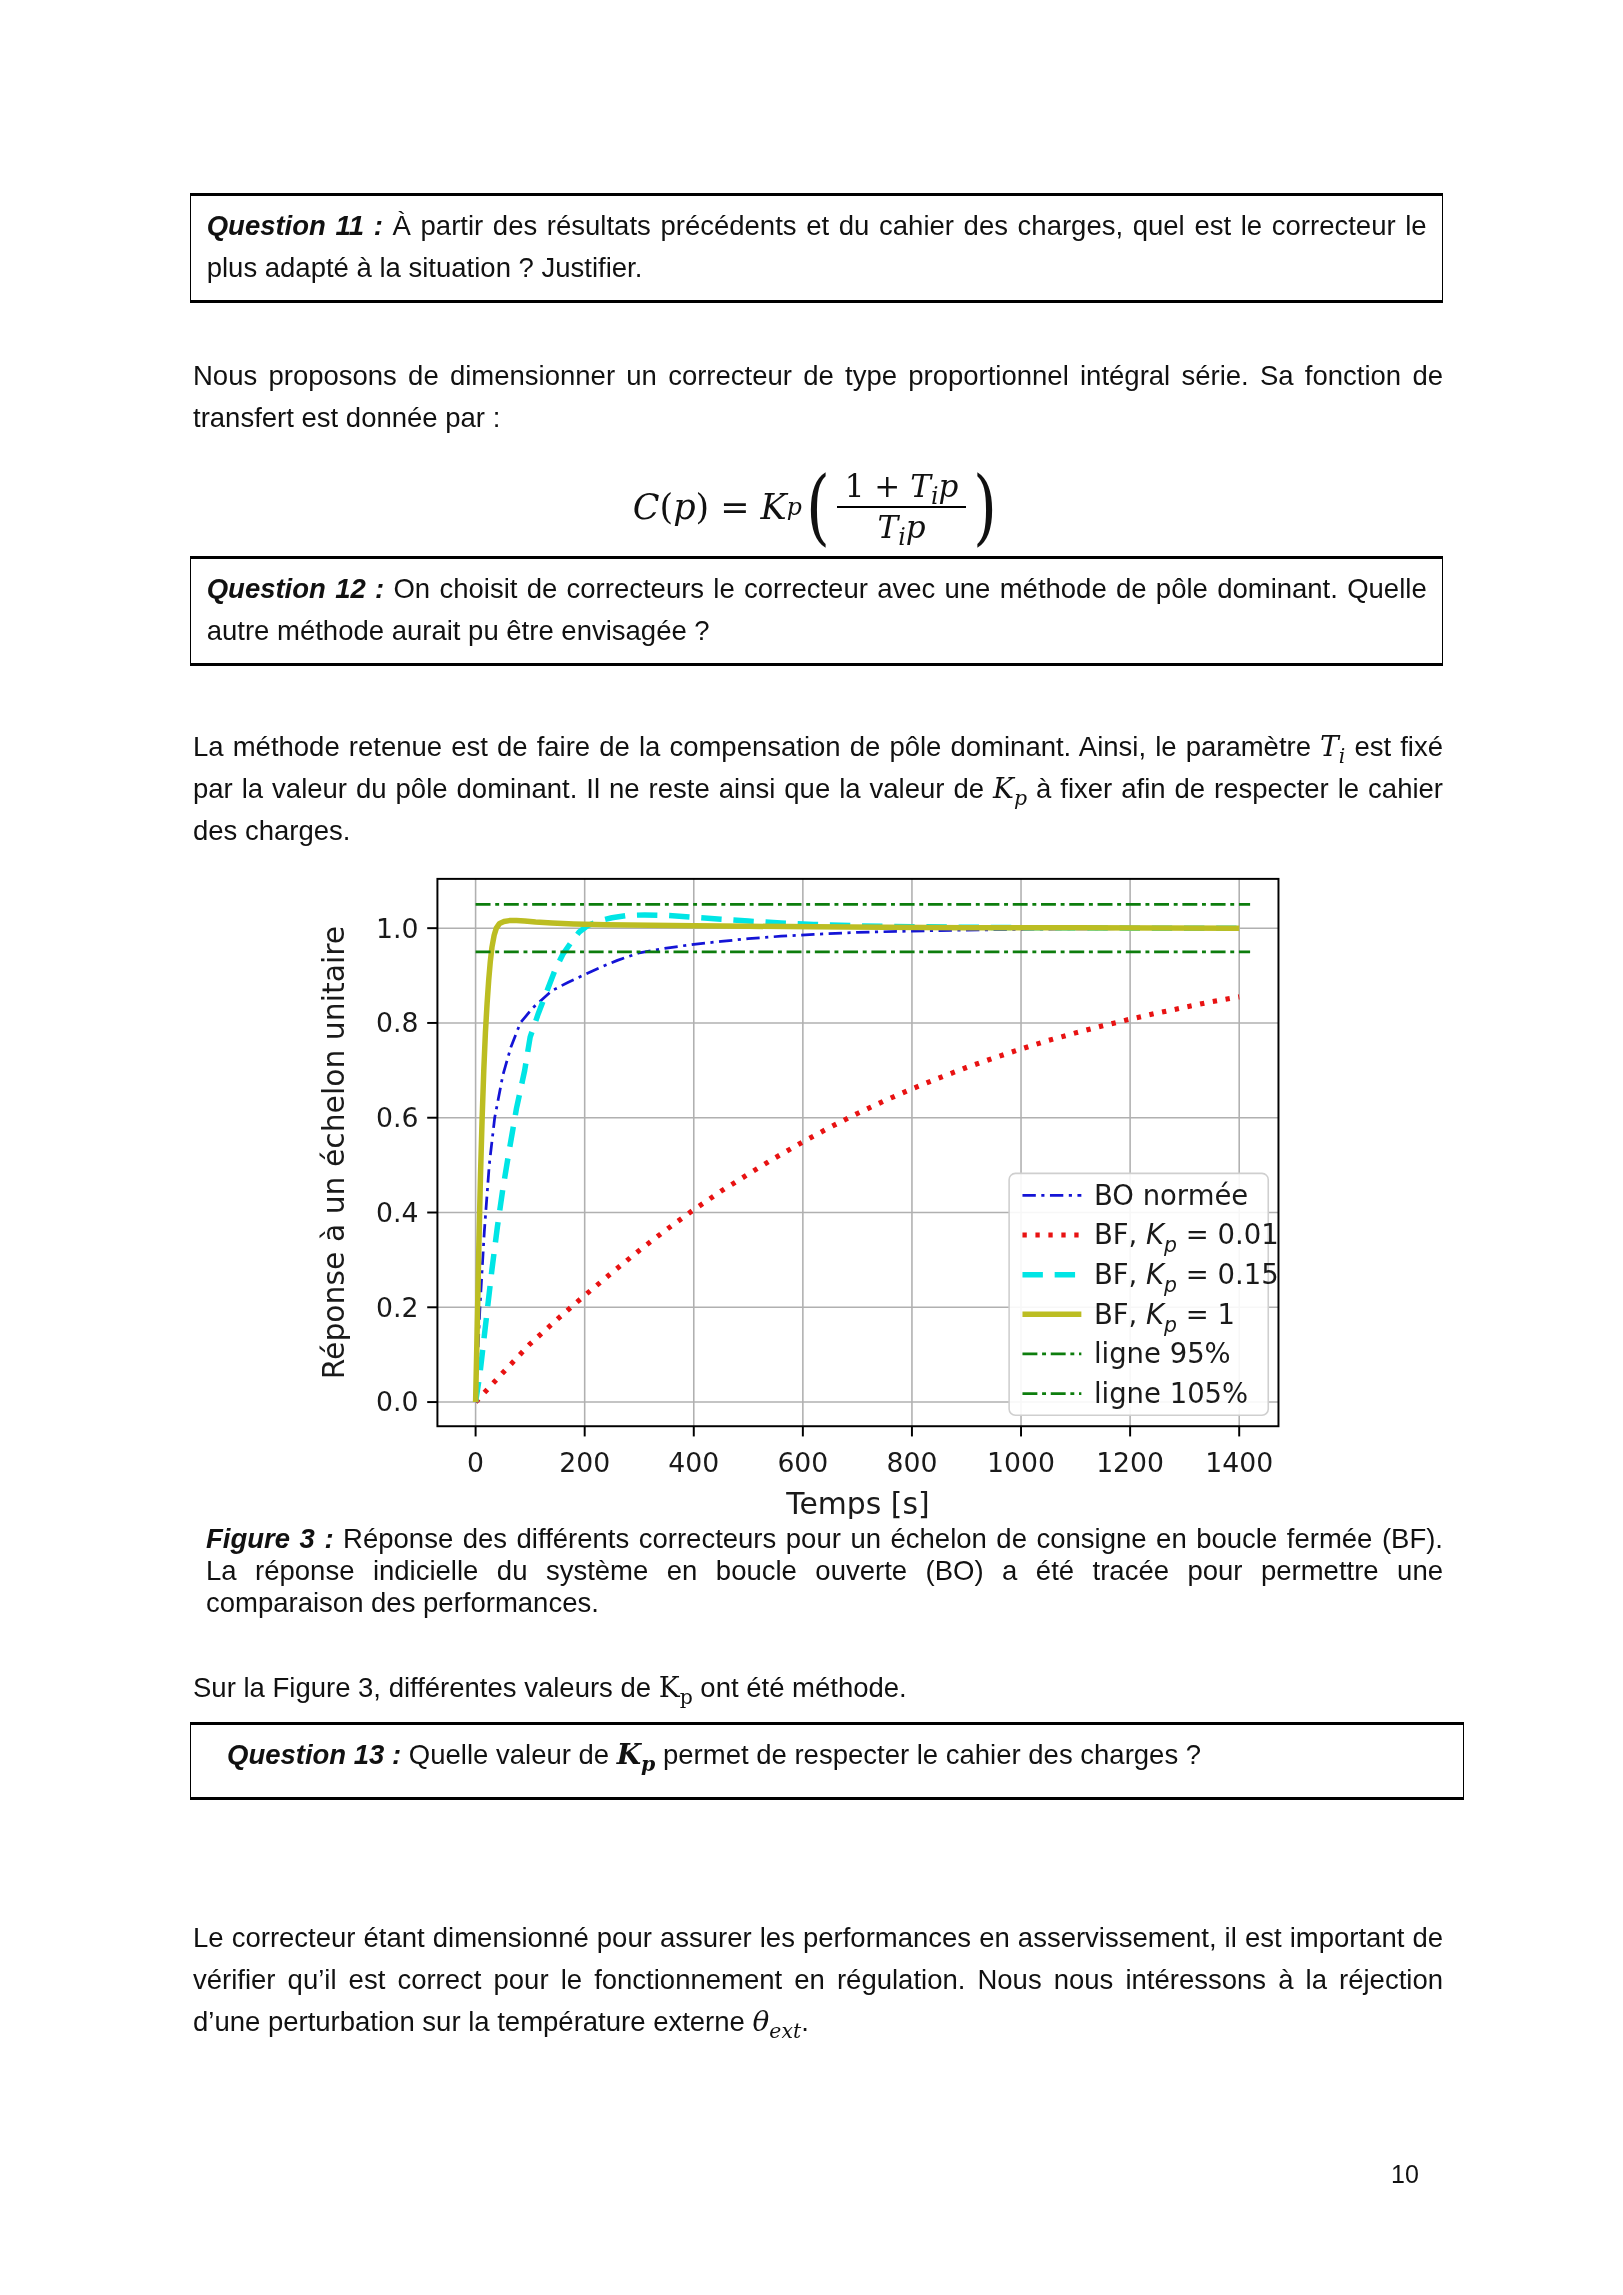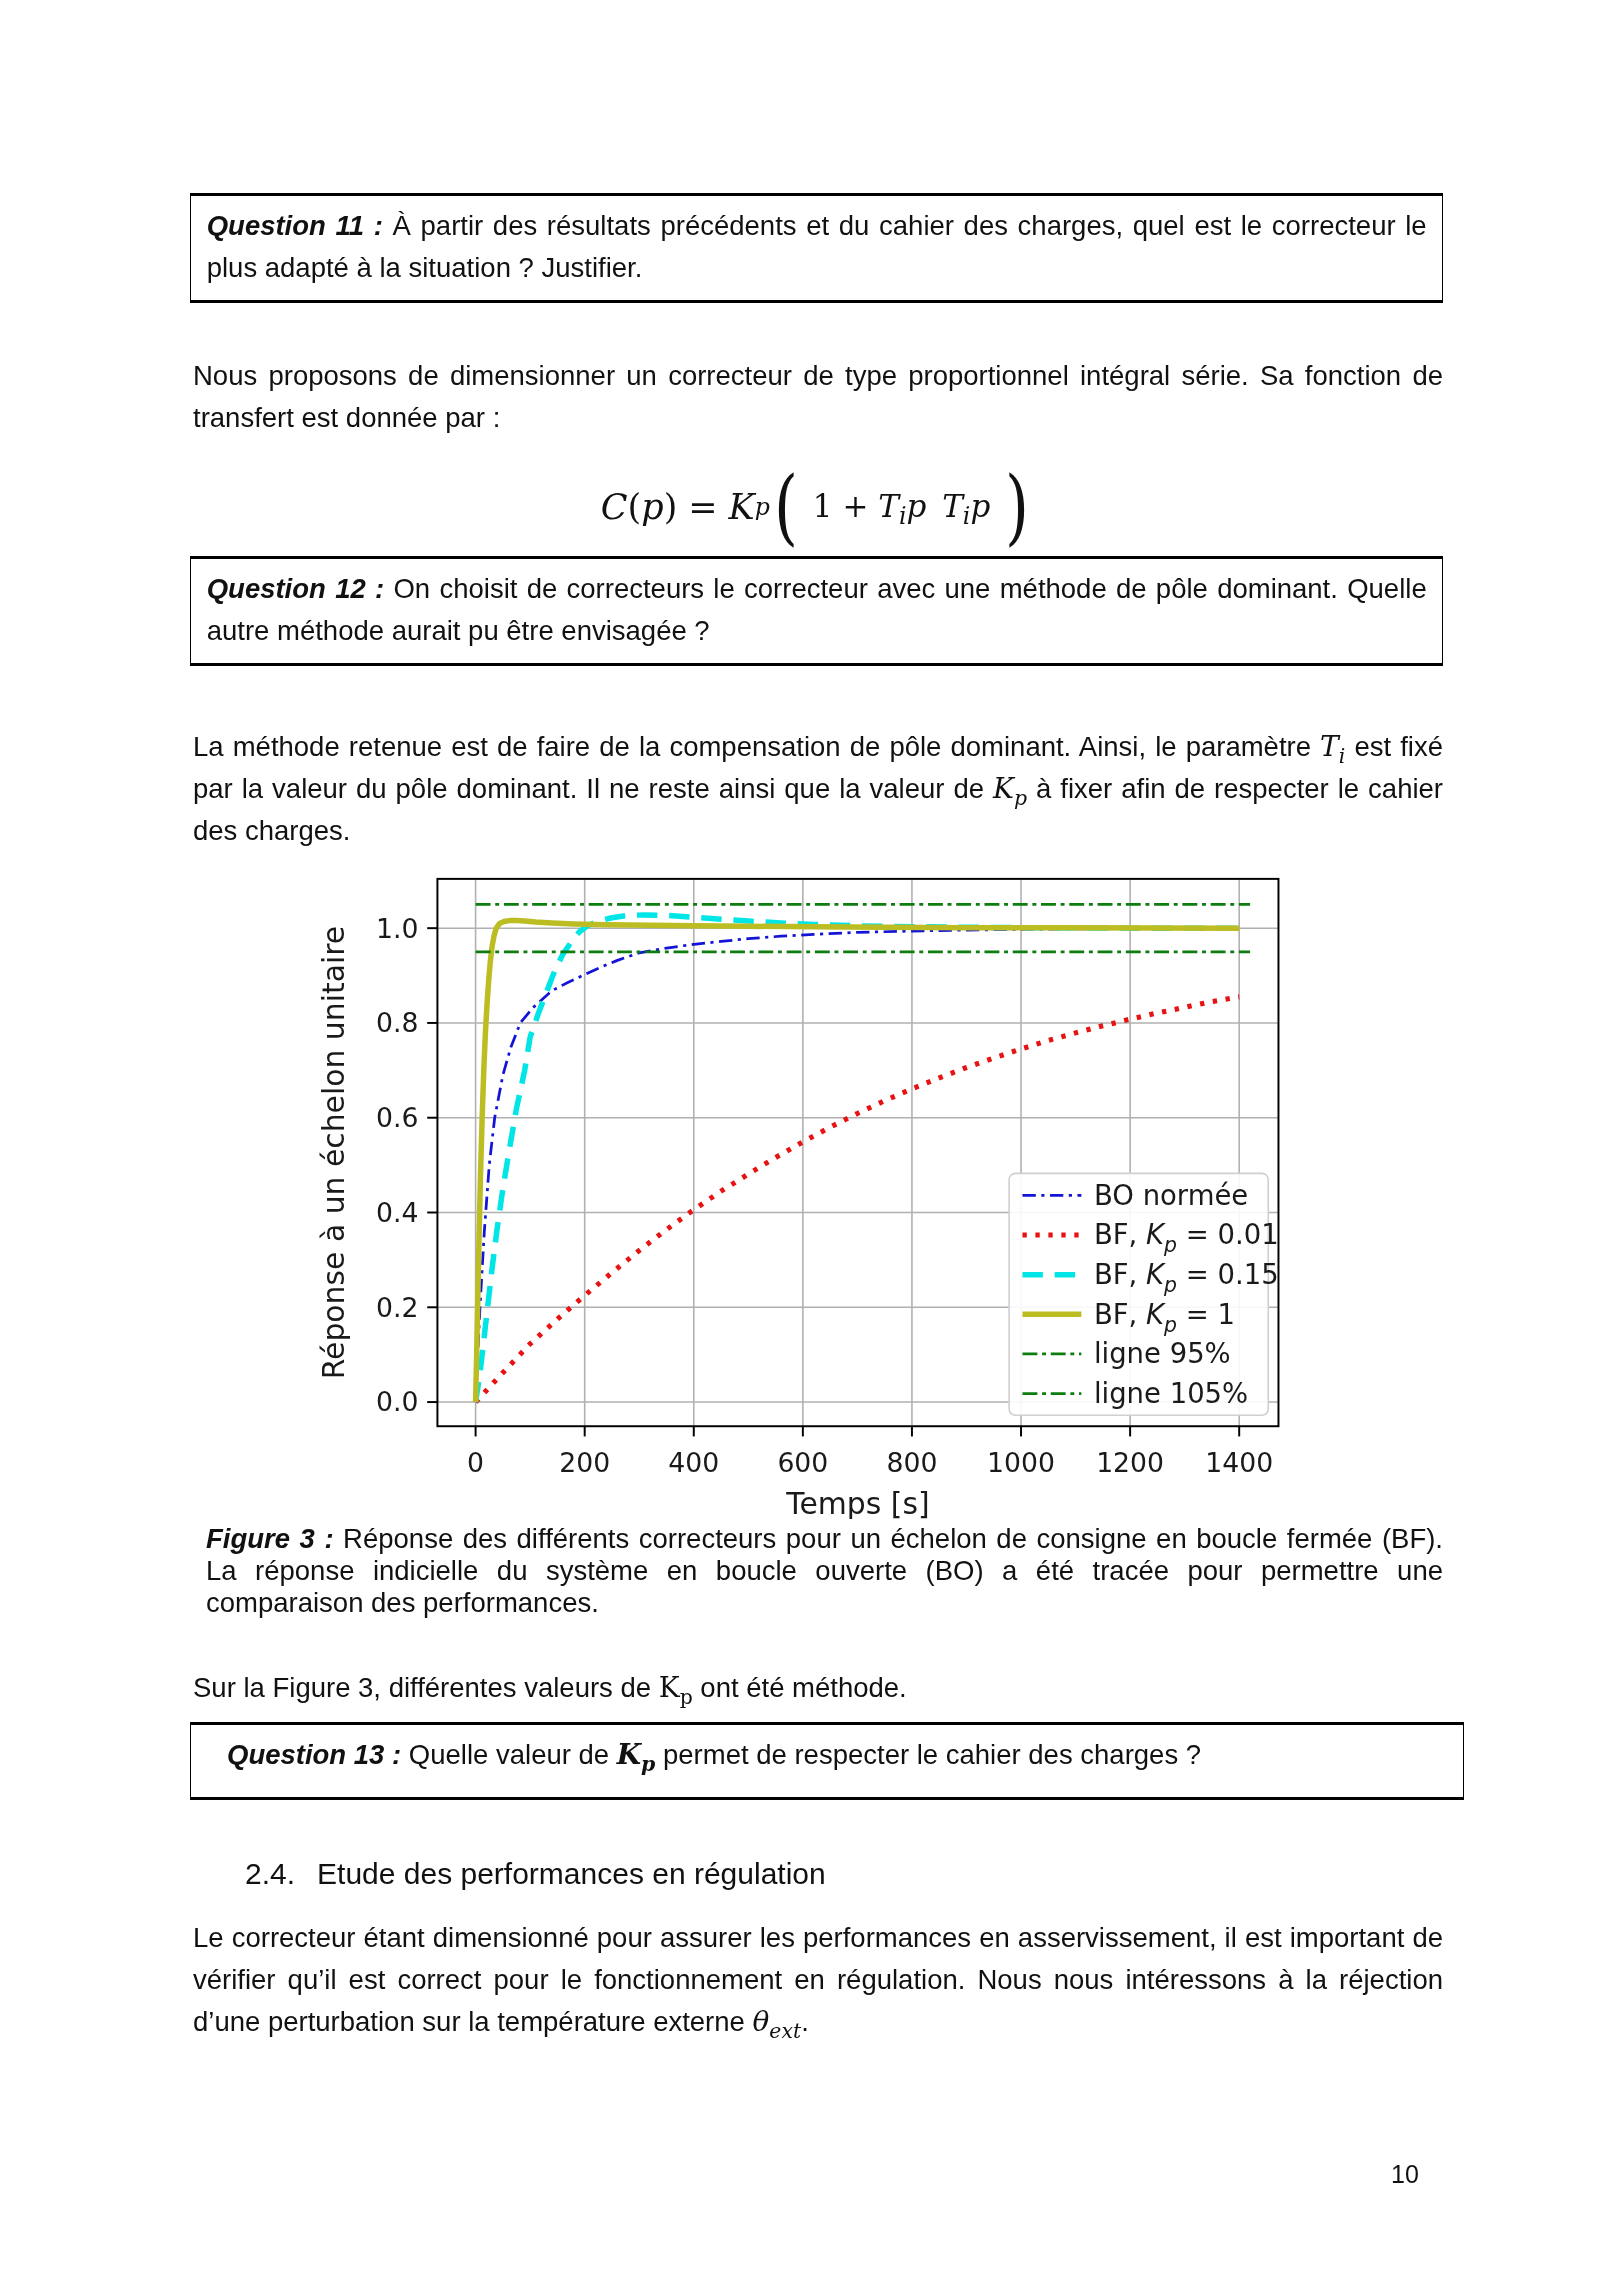--- a/index.html
+++ b/index.html
@@ -25,21 +25,21 @@
   .pagenum{position:absolute;font-size:25px;}
   
   .formula{
     position:absolute;left:192px;top:444px;width:1250px;height:126px;
     display:flex;align-items:center;justify-content:center;
     font-family:"DejaVu Serif",serif;font-size:35px;font-style:italic;
   }
   .formula .up{font-style:normal;}
   .fsub{font-size:23.6px;line-height:0;}
   .bigparen{font-style:normal;font-size:82px;font-weight:400;line-height:0;transform:scaleX(.75);display:inline-block;}
-  .frac{display:inline-flex;flex-direction:row;align-items:center;margin:0 3.1px;vertical-align:middle;font-size:31px;}
+  .frac{display:inline-flex;flex-direction:column;align-items:center;margin:0 3.1px;vertical-align:middle;font-size:31px;}
   .frac .fnum,.frac .fden{padding:1.6px 7.9px;line-height:1.15;}
   .frac .fbar{align-self:stretch;height:0;border-top:2.4px solid #000;}
   .eqgap{display:inline-block;width:11px;}
   #chart{position:absolute;left:289px;top:867px;font-family:"DejaVu Sans",sans-serif;}
 </style>
 </head>
 <body>
 
 <div class="page">
 
@@ -150,23 +150,20 @@
   </p>
 
   <p class="body-text" style="left:193px;top:1667px;width:1250px;">
     <span>Sur la Figure 3, différentes valeurs de </span><span class="mr"><span>K</span><sub class="ms">p</sub></span><span> ont été méthode.</span>
   </p>
 
   <div class="qbox" style="top:1722px;min-height:28px;padding-bottom:20.4px;padding-left:36px;">
     <span class="qlabel">Question 13 :</span><span> Quelle valeur de </span><span class="mi mb"><span>K</span><sub class="ms">p</sub></span><span> permet de respecter le cahier des charges ?</span>
   </div>
 
-  <h2 class="heading" style="left:245px;top:1857px;">
-    <span class="hnum">2.4.</span><span>Etude des performances en régulation</span>
-  </h2>
 
   <p class="body-text" style="left:193px;top:1917px;width:1250px;">
     <span>Le correcteur étant dimensionné pour assurer les performances en asservissement, il est important de vérifier qu’il est correct pour le fonctionnement en régulation. Nous nous intéressons à la réjection d’une perturbation sur la température externe </span><span class="mi"><span>θ</span><sub class="ms">ext</sub></span><span>.</span>
   </p>
 
   <div class="pagenum" style="left:1391px;top:2160px;">10</div>
 
 </div>
 
 

